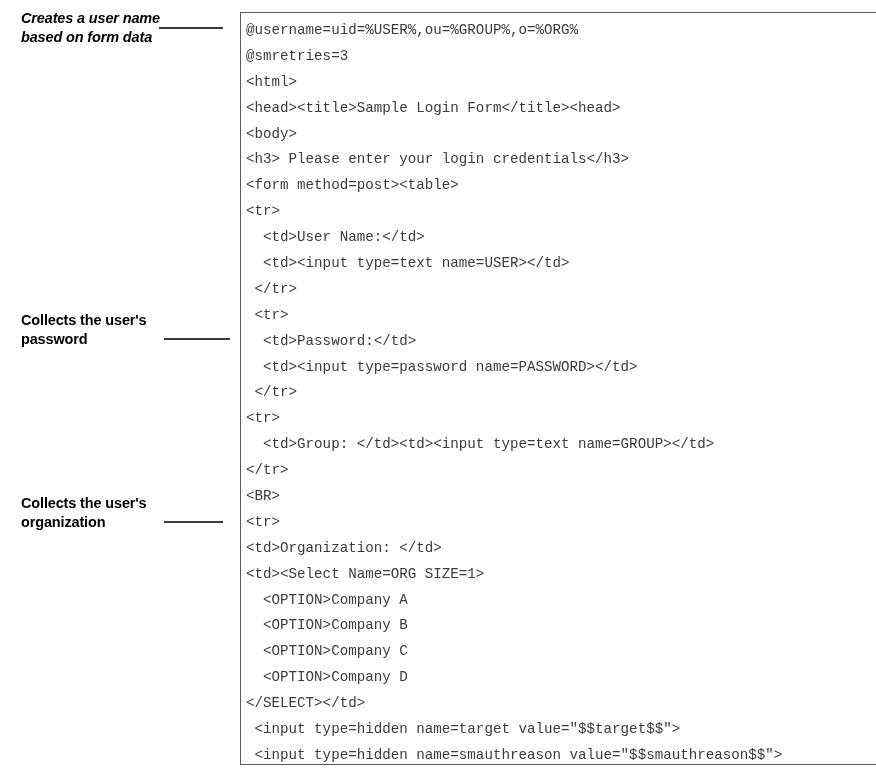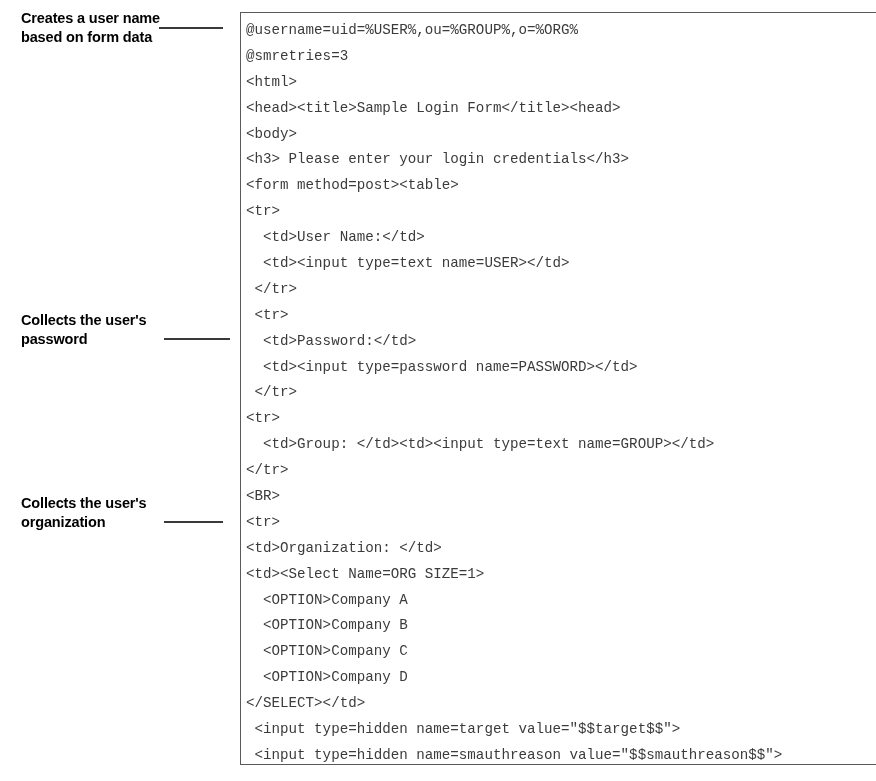--- a/index.html
+++ b/index.html
@@ -27,21 +27,21 @@
   .callout {
     position: absolute;
     font-family: "Liberation Sans", sans-serif;
     font-weight: bold;
     font-size: 14.5px;
     line-height: 19px;
     color: #000000;
     letter-spacing: -0.15px;
     white-space: pre-line;
   }
-  .callout-1 { left: 21px; top: 9px;   width: 180px; }
+  .callout-1 { left: 21px; top: 9px;   width: 180px; font-style: italic; }
   .callout-2 { left: 21px; top: 311px; width: 180px; }
   .callout-3 { left: 21px; top: 494px; width: 180px; }
 
   
   .leader {
     position: absolute;
     height: 0;
     border-top: 2px solid #3a3a3a;
   }
   .leader-1 { left: 159px; top: 27px;  width: 64px; }

